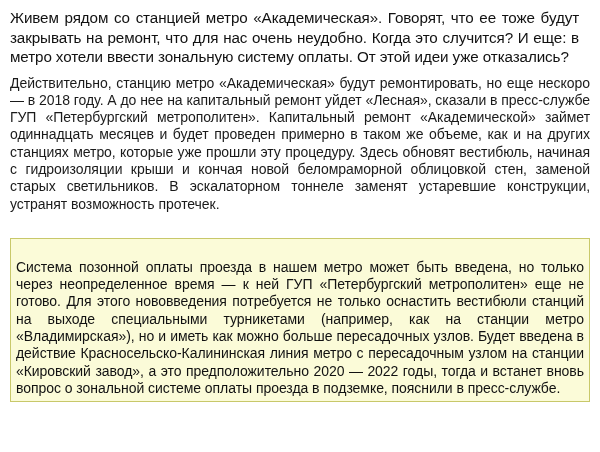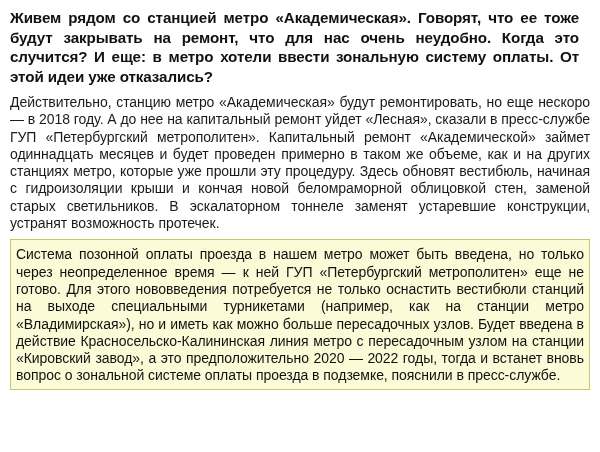--- a/index.html
+++ b/index.html
@@ -16,42 +16,42 @@
   }
   .page {
     width: 600px;
     height: 452px;
     box-sizing: border-box;
     padding: 8px 10px 0 10px;
     position: relative;
   }
   .question {
     font-size: 15.2px;
-    font-weight: bold;
+    font-weight: normal;
     line-height: 19.5px;
     text-align: justify;
     text-align-last: left;
     letter-spacing: -0.1px;
     margin: 0 11px 8px 0;
     color: #111111;
   }
   .answer {
     font-size: 14px;
     line-height: 17.3px;
     text-align: justify;
     text-align-last: left;
     letter-spacing: -0.05px;
     margin: 0;
     color: #1a1a1a;
   }
   .highlight-block {
-    margin-top: 7px;
+    margin-top: 25px;
     background: #fbfbd8;
     border: 1px solid #c8c86a;
-    padding: 6px 5px 4px 5px;
+    padding: 20px 5px 4px 5px;
     box-sizing: border-box;
   }
   .highlight-block .answer {
     color: #111111;
   }
 </style>
 </head>
 <body>
 
 <div class="page">

